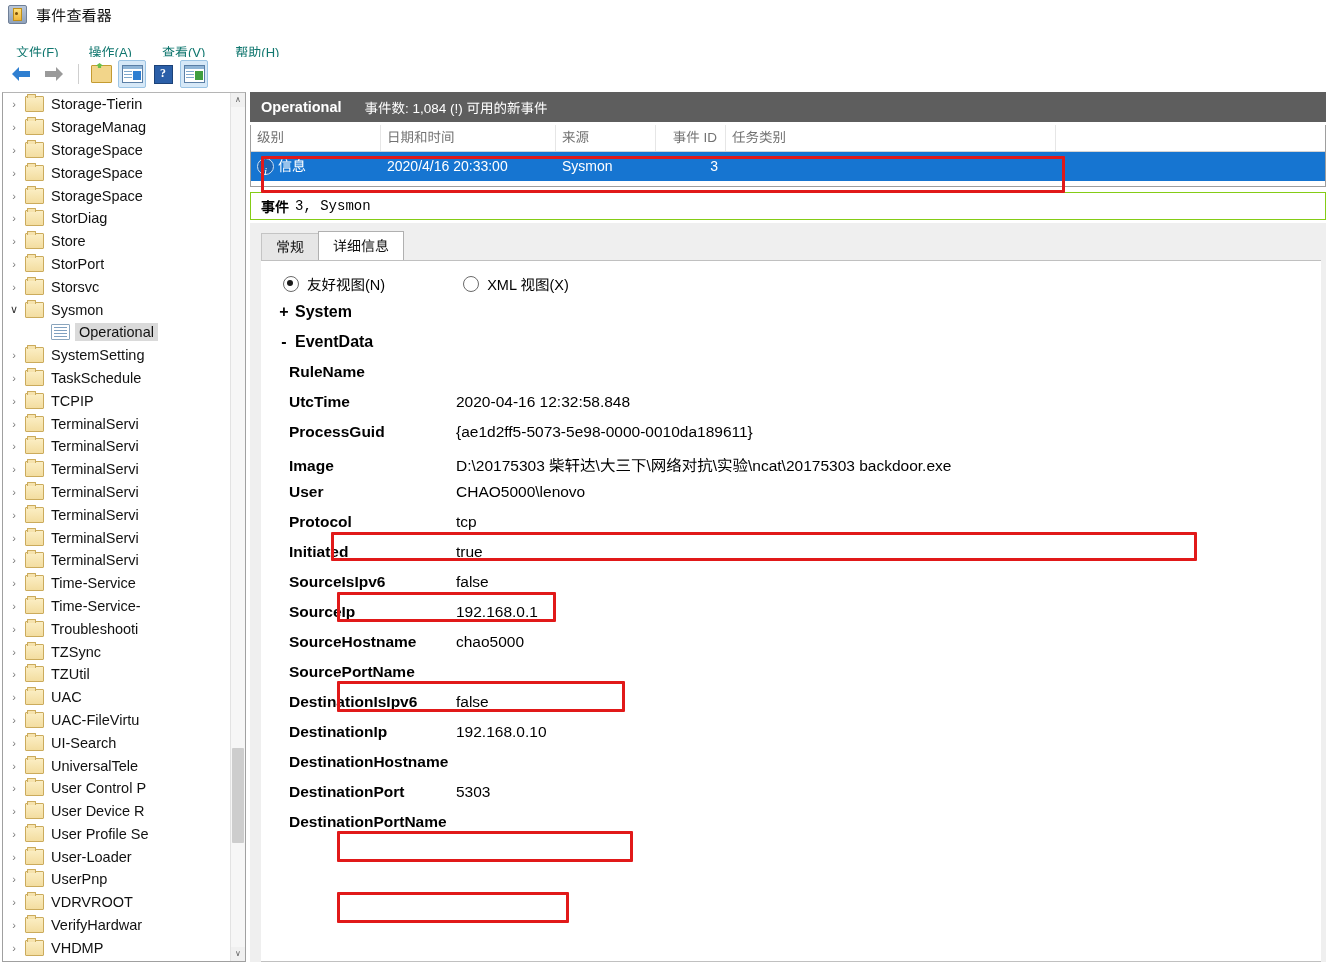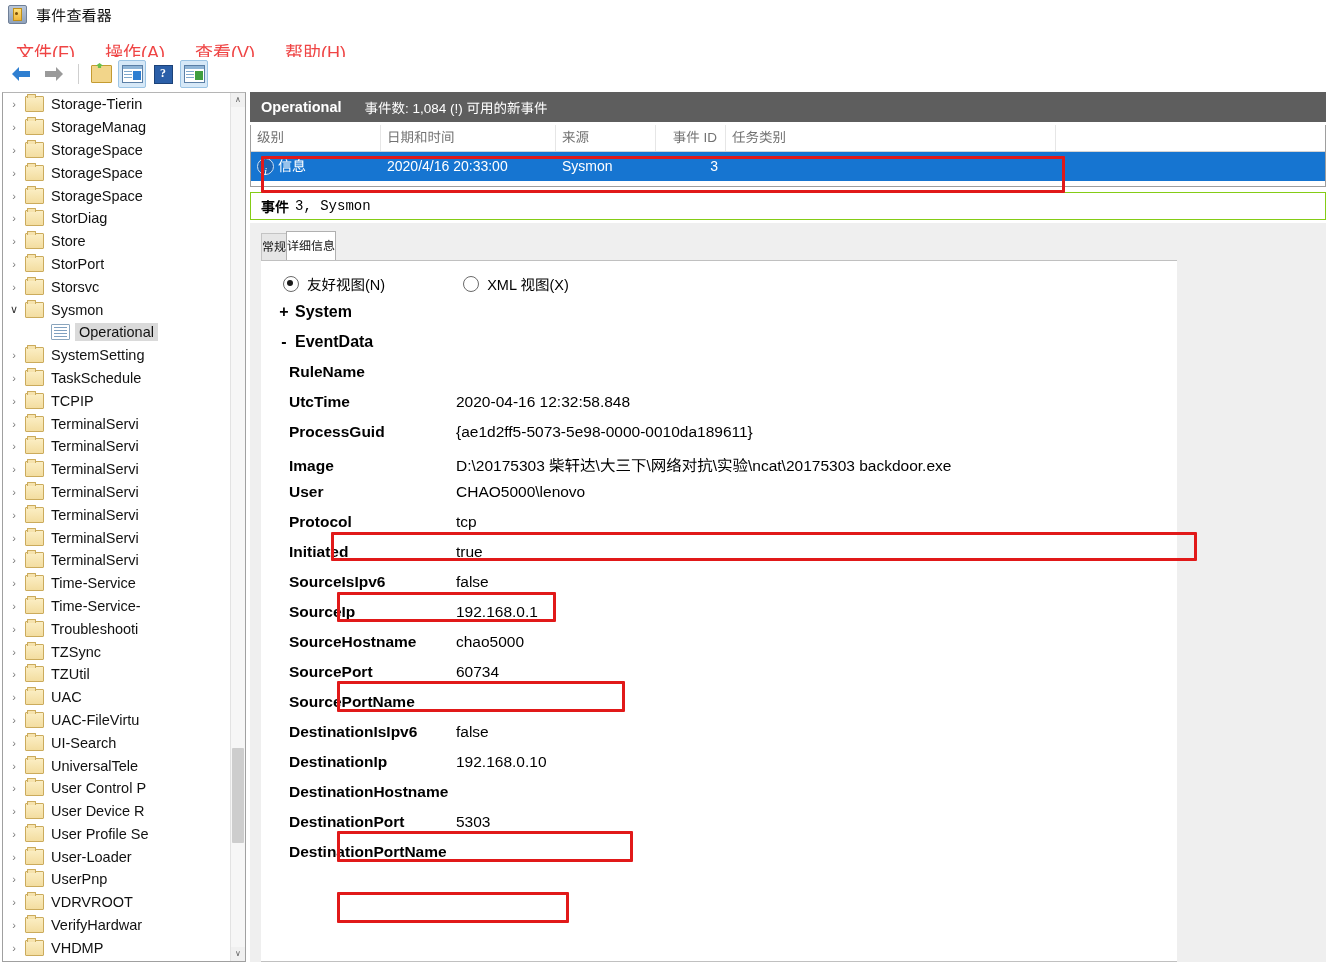--- a/index.html
+++ b/index.html
@@ -19,21 +19,21 @@
         background:linear-gradient(#b9c6d8,#8fa2bb);border:1px solid #6f7f97;border-radius:2px;}
   .titlebar .appicon:after{content:"";position:absolute;left:4px;top:2px;width:9px;height:13px;
         background:linear-gradient(#ffe07a,#f0b63a);border:1px solid #c08f18;box-sizing:border-box;}
   .titlebar .appicon:before{content:"";position:absolute;left:6px;top:6px;width:3px;height:3px;
         background:#7a4d06;border-radius:50%;z-index:2;}
   .titlebar .title{font-size:15px;color:#111;letter-spacing:.2px;}
 
   
   .menubar{position:absolute;left:0;top:30px;width:1327px;height:26px;display:flex;align-items:center;
            padding-left:14px;box-sizing:border-box;background:#fff;}
-  .menubar .mi{font-size:18px;color:#ef4444;margin-right:26px;padding:2px 2px;cursor:default;margin-top:16px;}
+  .menubar .mi{font-size:13px;color:#0f766e;margin-right:26px;padding:2px 2px;cursor:default;margin-top:16px;}
 
   
   .toolbar{position:absolute;left:0;top:57px;width:1327px;height:34px;background:#fff;
            display:flex;align-items:center;padding-left:8px;box-sizing:border-box;}
   .toolbar .sep{width:1px;height:20px;background:#cfcfcf;margin:0 8px;}
   .tbbtn{width:26px;height:26px;margin-right:3px;display:flex;align-items:center;justify-content:center;
          position:relative;border:1px solid transparent;border-radius:2px;cursor:default;}
   .tbbtn.sel{background:#d6e8f7;border-color:#9cc4e4;}
   .arrow-l,.arrow-r{width:20px;height:14px;position:relative;}
   .arrow-l:before{content:"";position:absolute;left:0;top:0;border-style:solid;border-width:7px 7px 7px 0;
@@ -106,25 +106,25 @@
         font-size:11px;font-family:"Liberation Serif",serif;color:#fff;font-style:italic;}
 
   
   .evhdr{position:absolute;left:0;top:100px;width:1076px;height:28px;border:1px solid #84cc16;
         box-sizing:border-box;background:#fff;display:flex;align-items:center;padding-left:10px;}
   .evhdr .ev1{font-weight:bold;font-size:14px;margin-right:6px;}
   .evhdr .ev2{font-family:"Liberation Mono","DejaVu Sans Mono",monospace;font-size:14px;}
 
   .tabsarea{position:absolute;left:0;top:131px;width:1076px;height:739px;background:#efefef;overflow:hidden;}
   .tabs{position:absolute;left:11px;top:9px;display:flex;align-items:flex-end;height:28px;}
-  .tab{height:26px;line-height:26px;padding:0 0;font-size:12px;color:#111;background:#e6e6e6;
+  .tab{height:26px;line-height:26px;padding:0 14px;font-size:14px;color:#111;background:#e6e6e6;
        border:1px solid #c4c4c4;border-bottom:none;margin-right:-1px;}
   .tab.active{background:#fff;border-color:#b0b0b0;height:28px;line-height:28px;position:relative;z-index:2;}
 
-  .tabpanel{position:absolute;left:11px;top:37px;width:916px;height:702px;background:#fff;
+  .tabpanel{position:absolute;left:11px;top:37px;width:1060px;height:702px;background:#fff;
        border:1px solid #c0c0c0;border-left:none;border-right:none;box-sizing:border-box;overflow:hidden;}
   .radios{position:absolute;left:22px;top:12px;display:flex;align-items:center;}
   .radio{display:flex;align-items:center;margin-right:78px;}
   .radio .dot{width:14px;height:14px;border-radius:50%;border:1px solid #6a6a6a;background:#fff;
        margin-right:8px;position:relative;flex:none;}
   .radio.on .dot:after{content:"";position:absolute;left:3px;top:3px;width:6px;height:6px;border-radius:50%;background:#1a1a1a;}
   .radio .rl{font-size:14.5px;color:#000;}
 
   .detail{position:absolute;left:0;top:42px;width:1060px;height:658px;}
   .drow{display:flex;align-items:baseline;height:30px;}
@@ -478,24 +478,20 @@
               </div>
               <div class="drow indent2">
                 <span class="dkey keycol">SourceIp</span>
                 <span class="dval">192.168.0.1</span>
               </div>
               <div class="drow indent2">
                 <span class="dkey keycol">SourceHostname</span>
                 <span class="dval">chao5000</span>
               </div>
               <div class="drow indent2">
-                <span class="dkey keycol">SourcePort</span>
-                <span class="dval">60734</span>
-              </div>
-              <div class="drow indent2">
                 <span class="dkey keycol">SourcePortName</span>
                 <span class="dval"></span>
               </div>
               <div class="drow indent2">
                 <span class="dkey keycol">DestinationIsIpv6</span>
                 <span class="dval">false</span>
               </div>
               <div class="drow indent2">
                 <span class="dkey keycol">DestinationIp</span>
                 <span class="dval">192.168.0.10</span>

